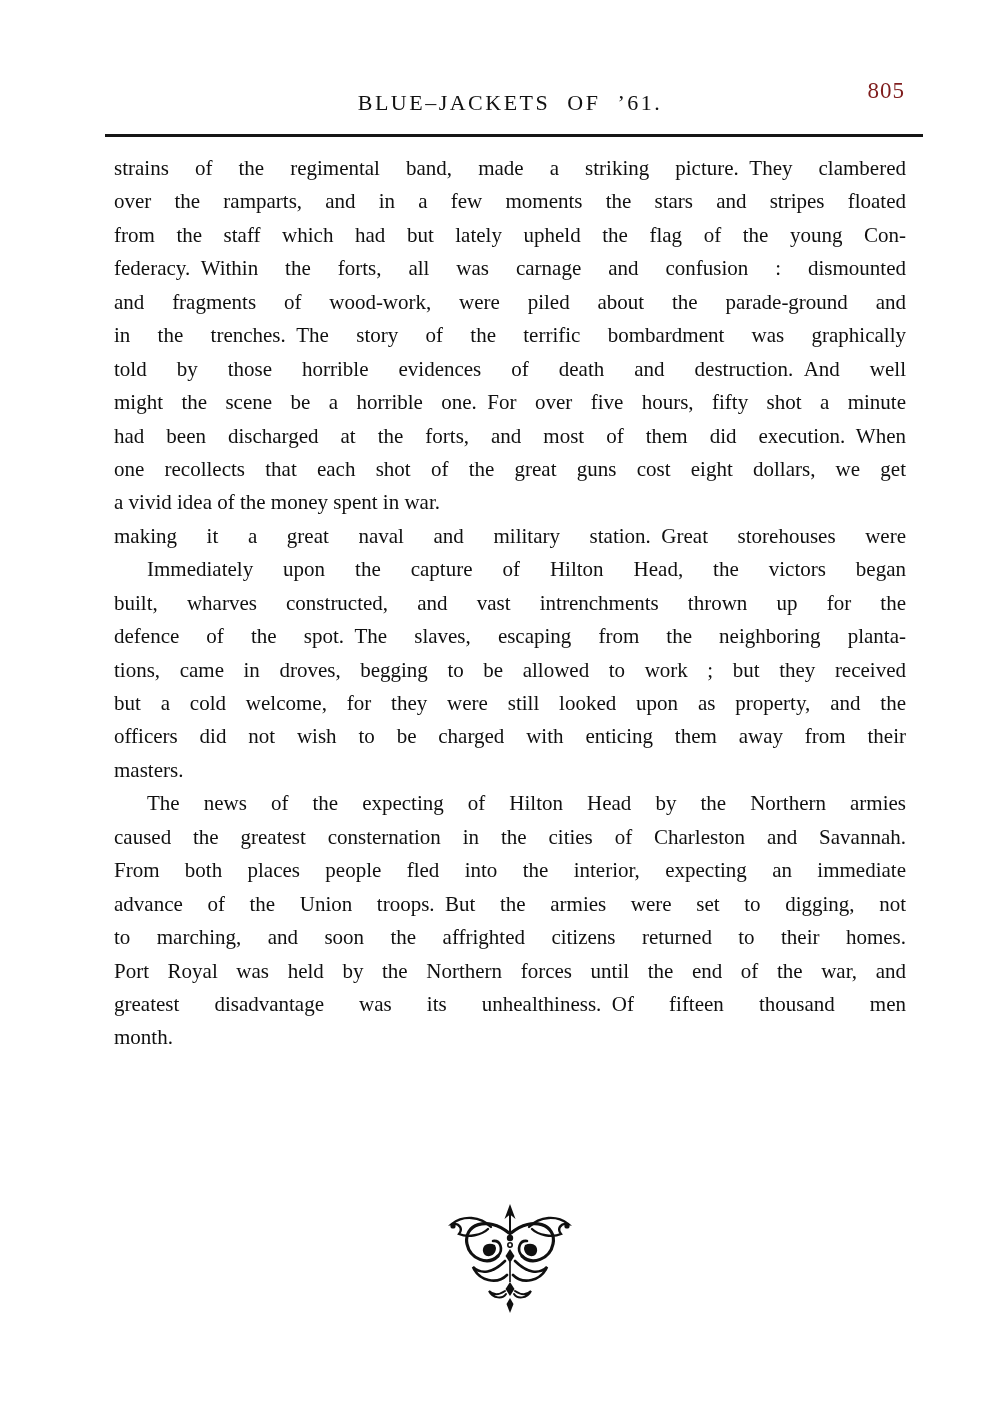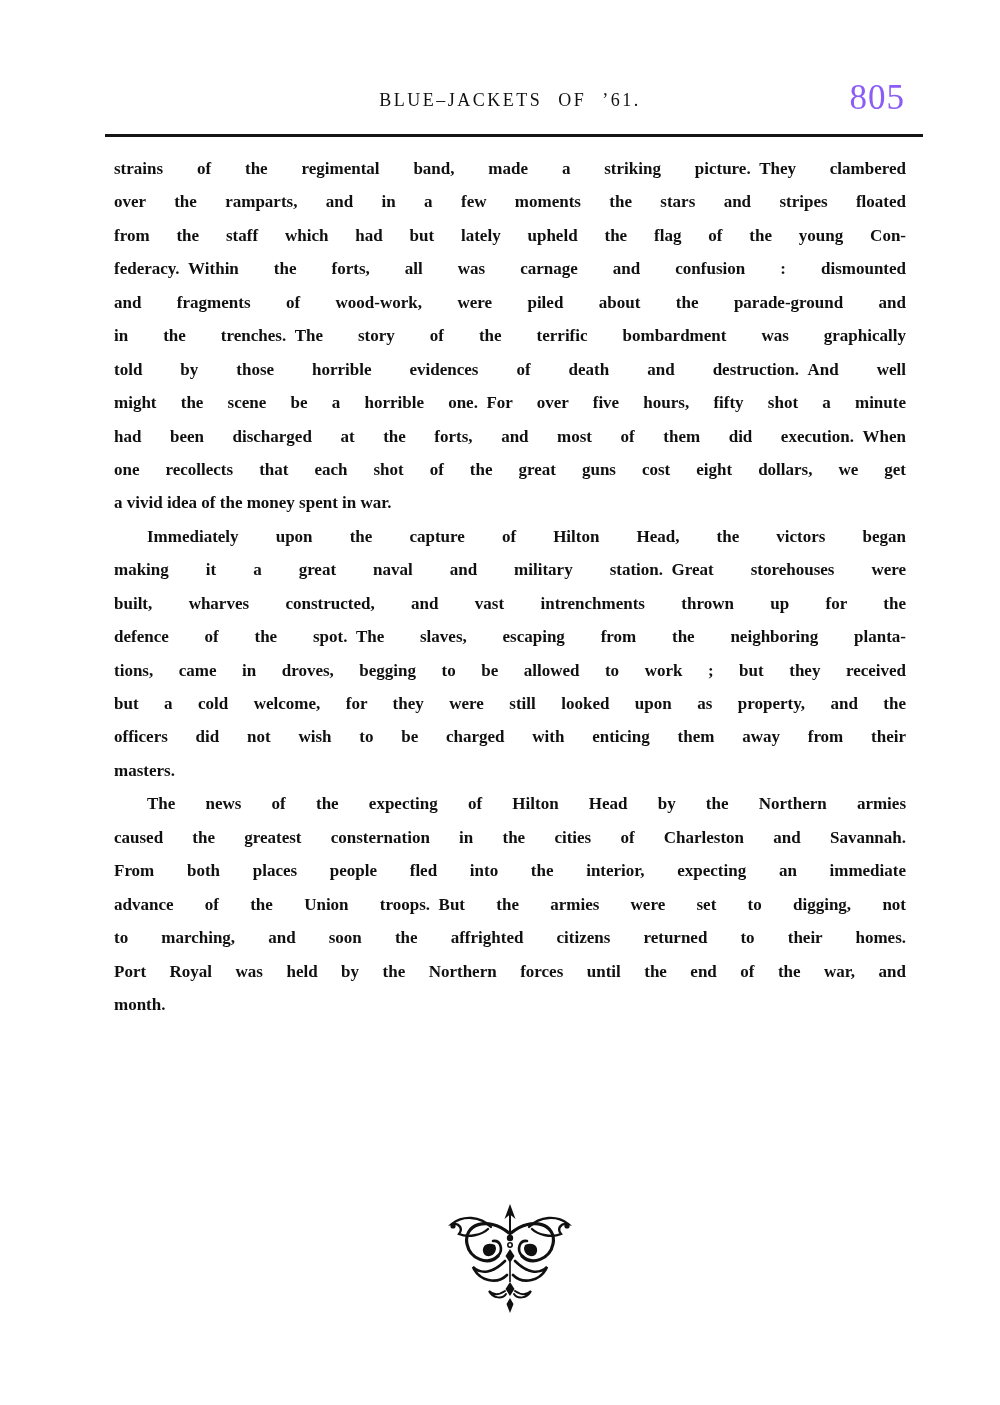--- a/index.html
+++ b/index.html
@@ -10,46 +10,45 @@
     color: #0e0e0e;
     position: relative;
     overflow: hidden;
   }
   .page { position: absolute; inset: 0; background: #ffffff; }
 
   .running-title {
     position: absolute;
     left: 114px; width: 792px; top: 90px;
     text-align: center;
-    font-size: 18px;
+    font-size: 22px;
     letter-spacing: 2.5px;
     word-spacing: 9px;
     color: #111;
   }
   .page-number {
     position: absolute;
     top: 78px; right: 95px;
-    font-size: 35px;
+    font-size: 23px;
     letter-spacing: 1px;
-    color: #8b5cf6;
+    color: #7f1d1d;
   }
   .header-rule {
     position: absolute;
     left: 105px; top: 134px;
     width: 818px; height: 3px;
     background: #151515;
   }
 
   .body-text {
     position: absolute;
     left: 114px; top: 152px;
     width: 792px;
-    font-size: 17px;
+    font-size: 21px;
     color: #101010;
-    font-weight: bold;
   }
   .line {
     line-height: 33.45px;
     height: 33.45px;
     text-align: justify;
     text-align-last: justify;
     white-space: normal;
     overflow: hidden;
   }
   .line.last {
@@ -81,34 +80,35 @@
       <div class="line">over the ramparts, and in a few moments the stars and stripes floated</div>
       <div class="line">from the staff which had but lately upheld the flag of the young Con-</div>
       <div class="line">federacy. Within the forts, all was carnage and confusion : dismounted</div>
       <div class="line">and fragments of wood-work, were piled about the parade-ground and</div>
       <div class="line">in the trenches. The story of the terrific bombardment was graphically</div>
       <div class="line">told by those horrible evidences of death and destruction. And well</div>
       <div class="line">might the scene be a horrible one. For over five hours, fifty shot a minute</div>
       <div class="line">had been discharged at the forts, and most of them did execution. When</div>
       <div class="line">one recollects that each shot of the great guns cost eight dollars, we get</div>
       <div class="line last">a vivid idea of the money spent in war.</div>
+      <div class="line">making it a great naval and military station. Great storehouses were</div>
       <div class="line indent">Immediately upon the capture of Hilton Head, the victors began</div>
-      <div class="line">making it a great naval and military station. Great storehouses were</div>
       <div class="line">built, wharves constructed, and vast intrenchments thrown up for the</div>
       <div class="line">defence of the spot. The slaves, escaping from the neighboring planta-</div>
       <div class="line">tions, came in droves, begging to be allowed to work ; but they received</div>
       <div class="line">but a cold welcome, for they were still looked upon as property, and the</div>
       <div class="line">officers did not wish to be charged with enticing them away from their</div>
       <div class="line last">masters.</div>
       <div class="line indent">The news of the expecting of Hilton Head by the Northern armies</div>
       <div class="line">caused the greatest consternation in the cities of Charleston and Savannah.</div>
       <div class="line">From both places people fled into the interior, expecting an immediate</div>
       <div class="line">advance of the Union troops. But the armies were set to digging, not</div>
       <div class="line">to marching, and soon the affrighted citizens returned to their homes.</div>
       <div class="line">Port Royal was held by the Northern forces until the end of the war, and</div>
+      <div class="line">greatest disadvantage was its unhealthiness. Of fifteen thousand men</div>
       <div class="line last">month.</div>
     </div>
 
   <div class="ornament">
     <svg width="130" height="112" viewBox="0 0 130 112" xmlns="http://www.w3.org/2000/svg">
       <g fill="#101010" stroke="#101010" stroke-linecap="round">
 
         <path d="M65 1 L70.5 16 L65 11.5 L59.5 16 Z" stroke="none"></path>
         <rect x="64" y="9" width="2" height="24" stroke="none"></rect>
 

